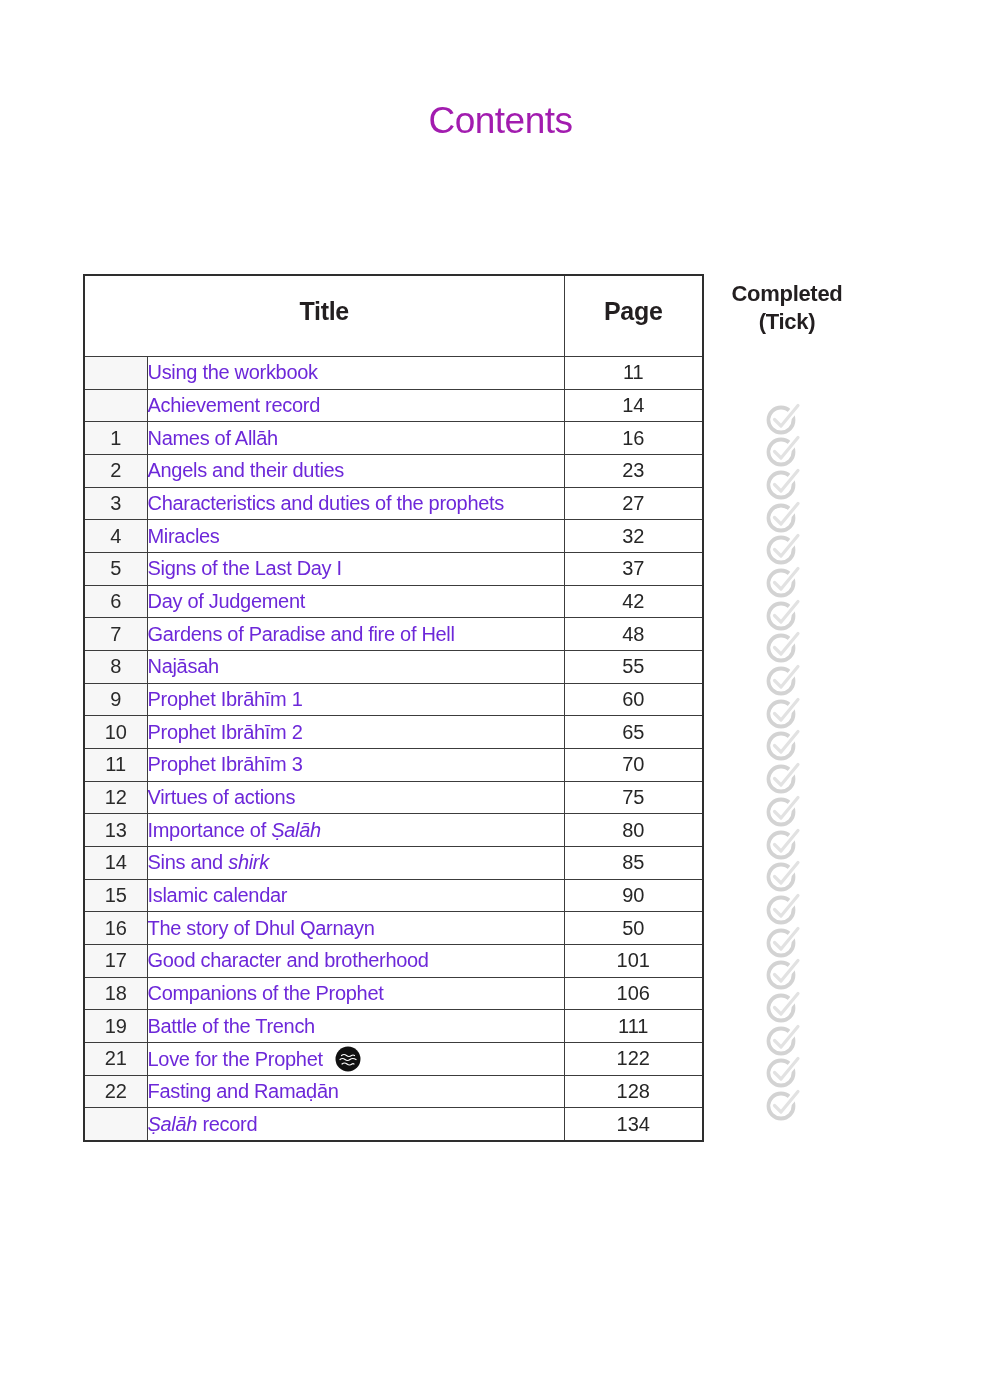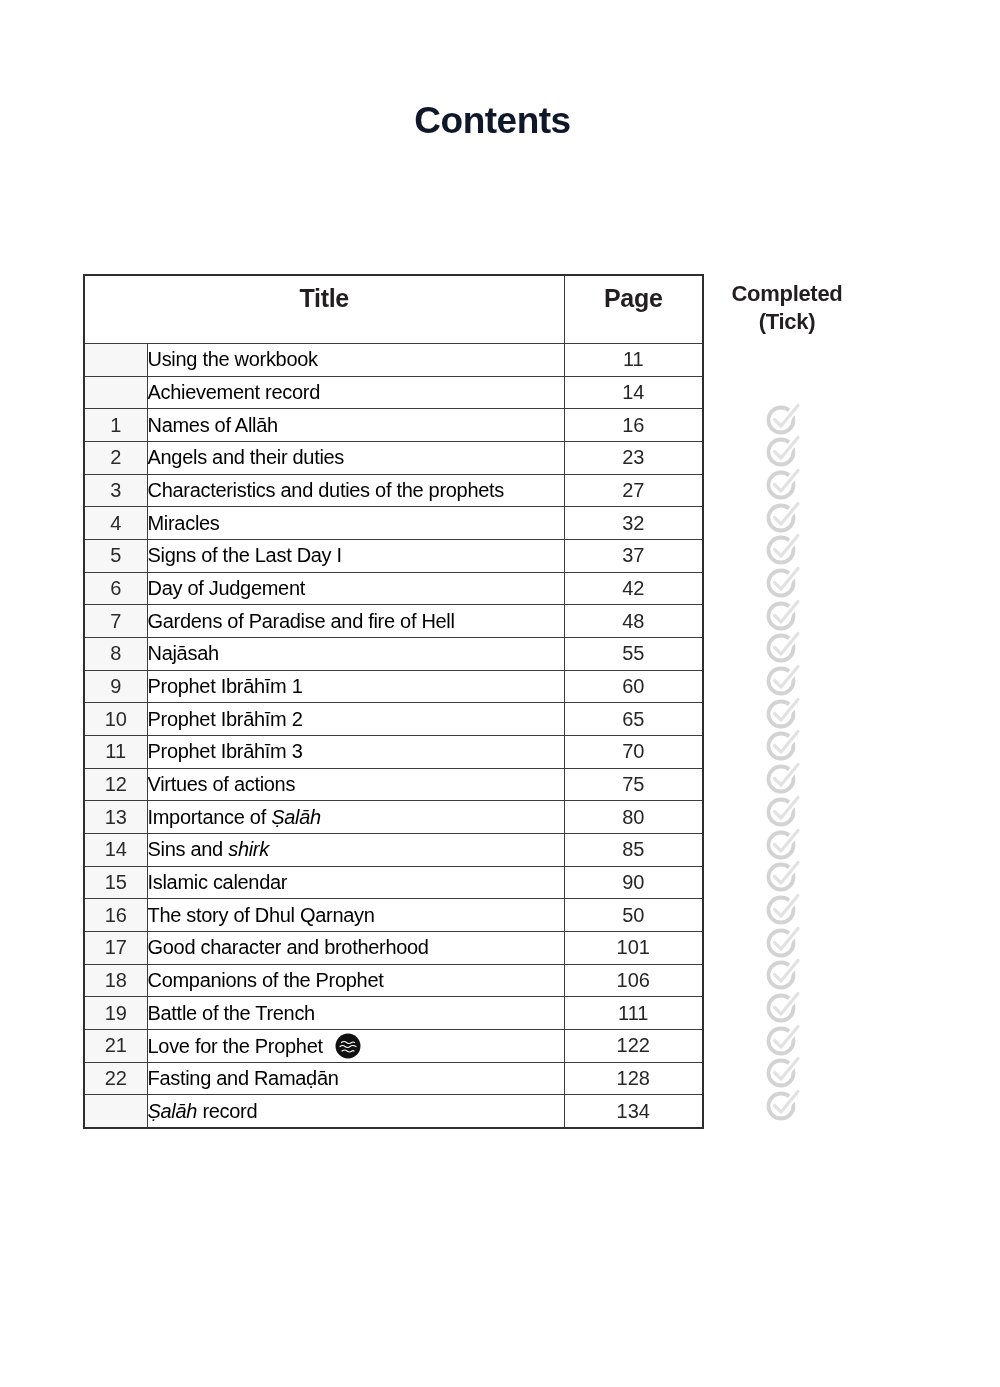--- a/index.html
+++ b/index.html
@@ -6,62 +6,62 @@
   .page{
     position:relative;
     width:1000px;height:1387px;
     background:#ffffff;
     font-family:"Liberation Sans","DejaVu Sans",sans-serif;
     color:#2a2a2a;
     overflow:hidden;
   }
   .doc-title{
     position:absolute;
-    top:100px;left:0;width:985px;
+    top:100px;left:8px;width:985px;
     text-align:center;
-    font-size:37px;font-weight:700;
-    color:#0f172a;
+    font-size:37px;font-weight:400;
+    color:#a21caf;
     letter-spacing:-0.5px;
   }
   table.toc{
     position:absolute;
     left:83px;top:274px;
     border-collapse:collapse;
     table-layout:fixed;
     width:619px;
     border:2.5px solid #2e2e2e;
   }
   table.toc th, table.toc td{
     border:1.5px solid #3c3c3c;
     padding:0;
     overflow:hidden;
     white-space:nowrap;
   }
   table.toc thead th{
     height:59px;
     vertical-align:top;
-    padding-top:8px;
+    padding-top:21px;
     font-size:25px;
     font-weight:700;
     text-align:center;
     color:#231f20;
     letter-spacing:-0.3px;
   }
   table.toc tbody tr{height:32.68px;}
   td.col-num{
     text-align:center;
     font-size:20px;
     background:#f7f7f7;
     color:#2a2a2a;
   }
   td.col-title{
     font-size:20px;
     padding-left:9px;
     letter-spacing:-0.3px;
-    color:#000000;
+    color:#6d28d9;
     margin-top:44px;
   }
   td.col-title i{}
   td.col-page{
     text-align:center;
     font-size:20px;
     color:#262626;
   }
   .honorific-icon{
     display:inline-block;

